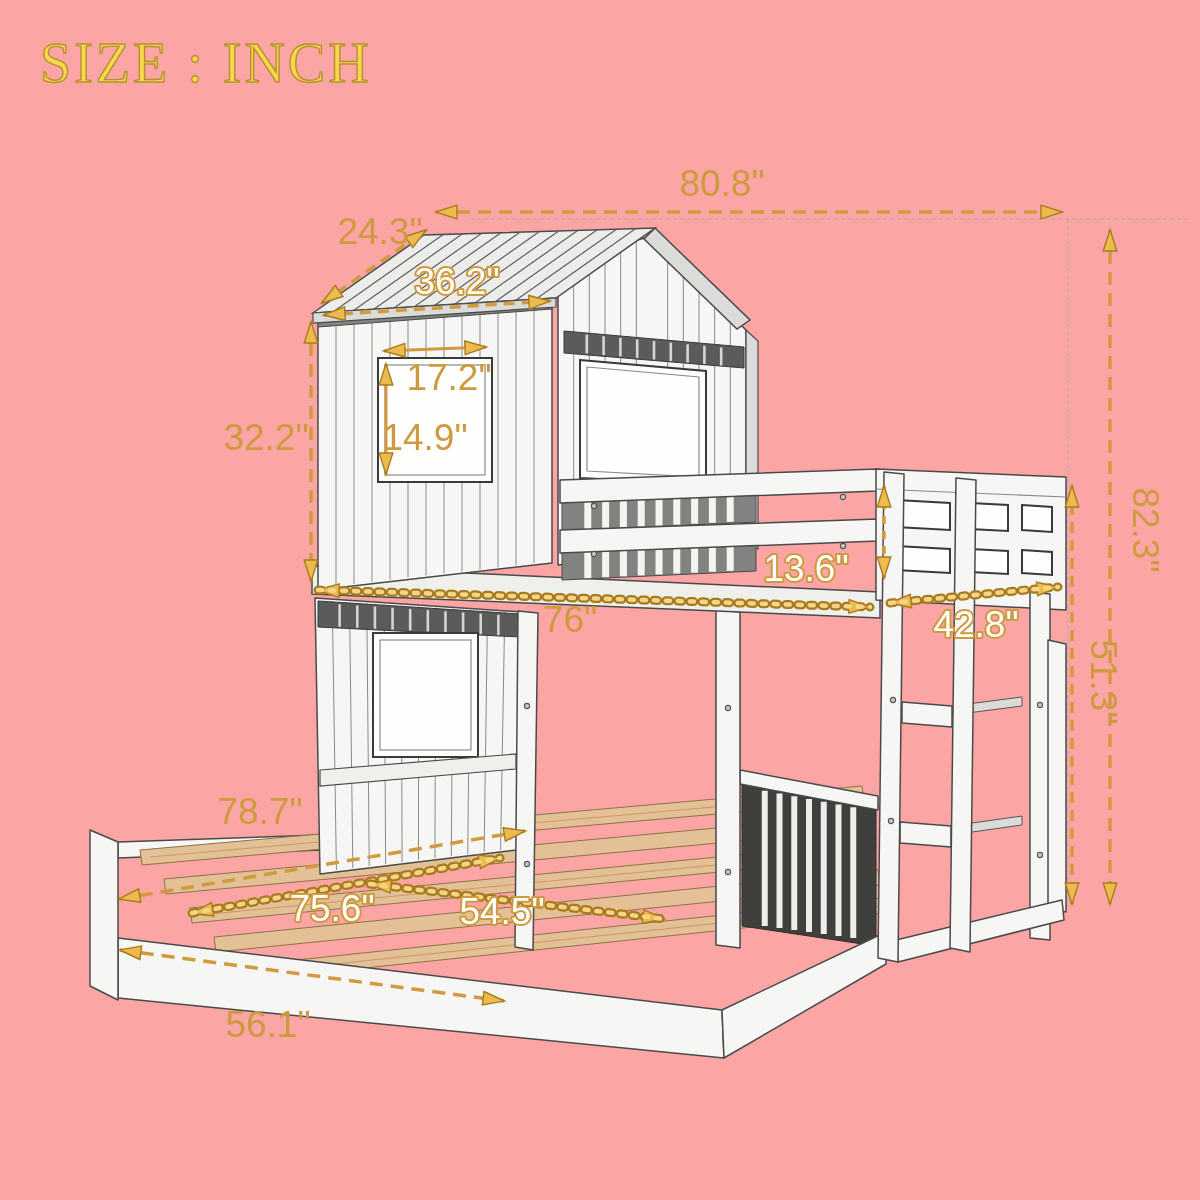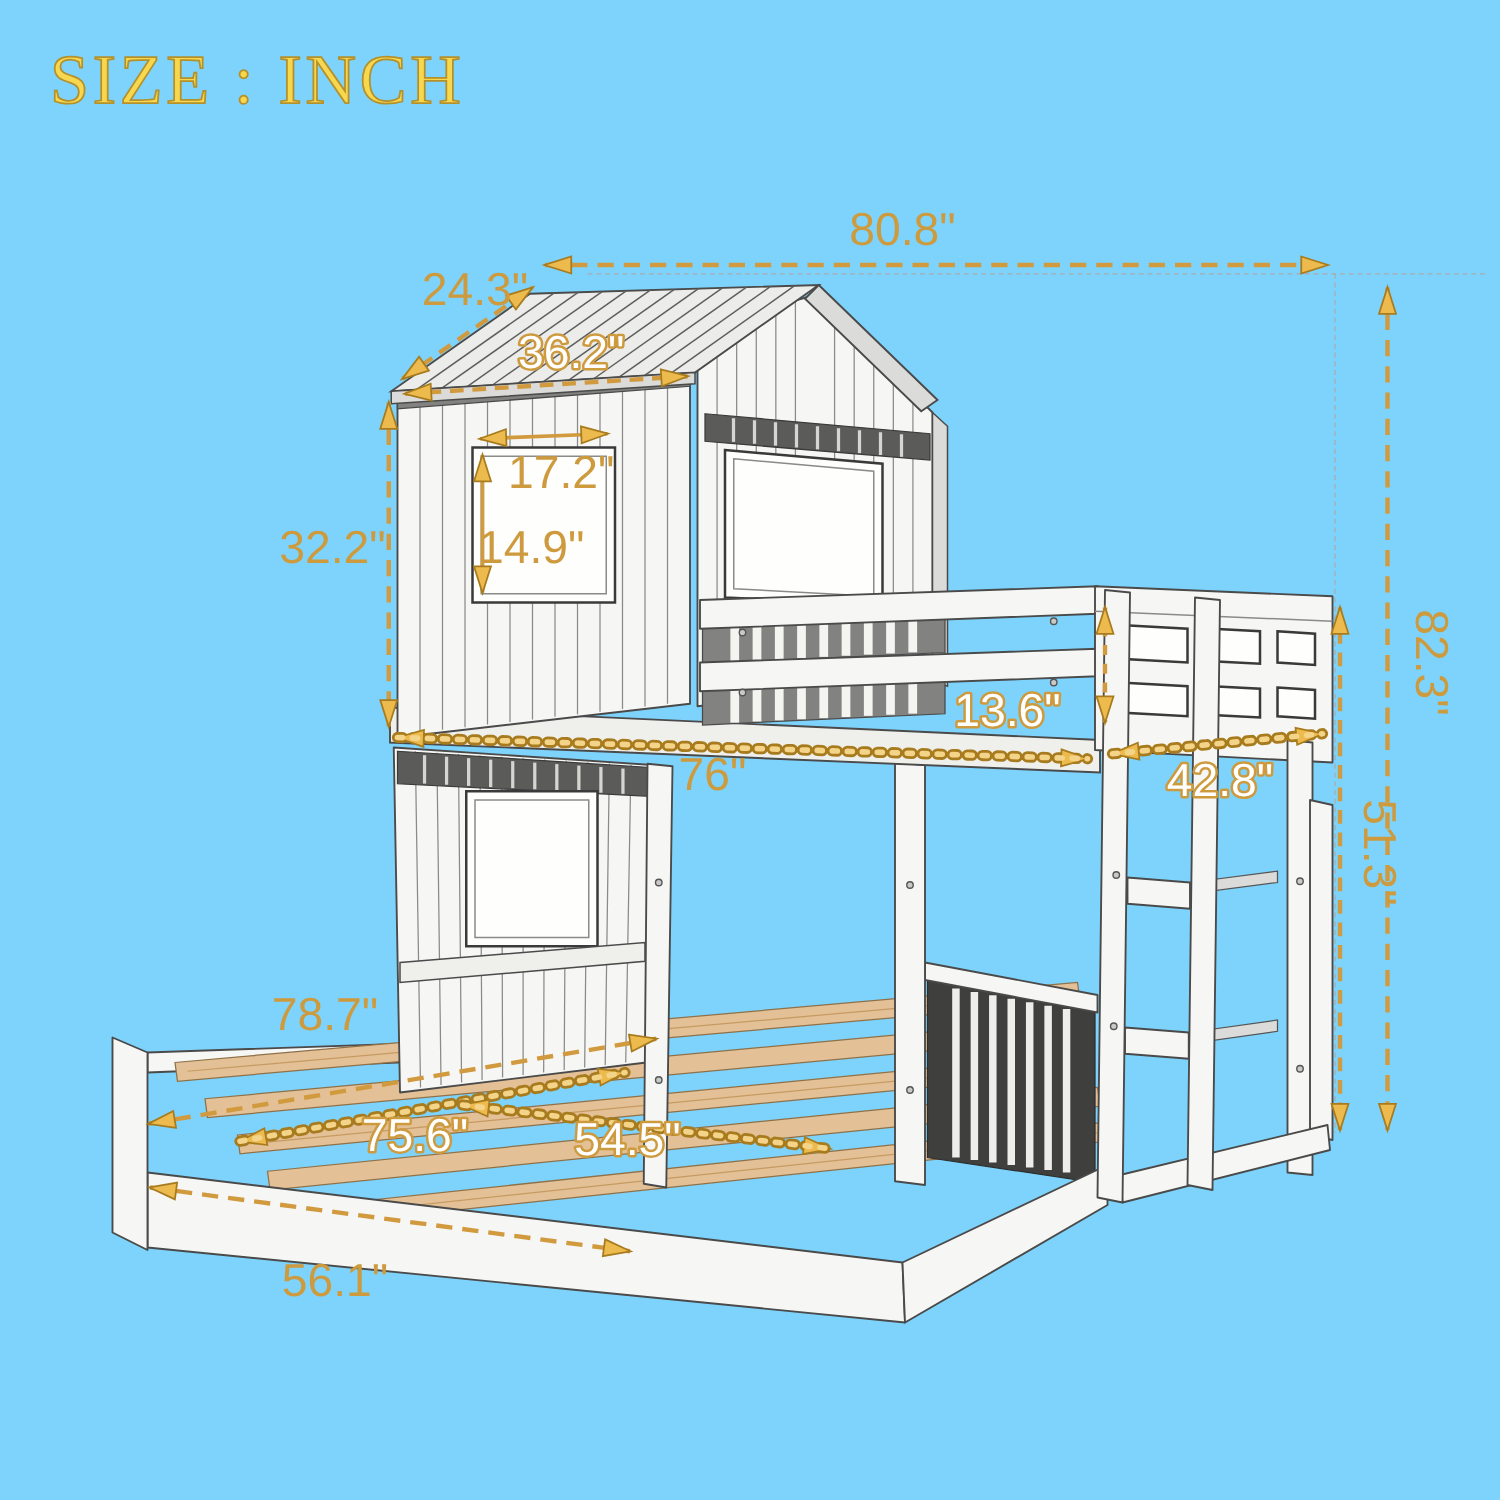--- a/index.html
+++ b/index.html
@@ -1,16 +1,16 @@
 <!DOCTYPE html>
 <html><head>
 <meta charset="utf-8">
 <style>
   html,body{margin:0;padding:0;background:#ffffff;}
-  .stage{width:1200px;height:1200px;position:relative;background:#7dd3fc;}
+  .stage{width:1200px;height:1200px;position:relative;background:#fca5a5;}
   svg{display:block;}
   
   .st{fill:#F6F6F4;stroke:#4A4A4A;stroke-width:1.5;stroke-linejoin:round;}
   .fill-roof{fill:#ECECEA;}
   .fill-band{fill:#EFEFEC;}
   .fill-fascia{fill:#DBDBD9;}
   .fill-dark{fill:#5B5B59;stroke:#3A3A3A;}
   .fill-panel{fill:#3F3F3E;stroke:#2E2E2D;}
   .fill-shadow{fill:#828280;stroke:#4A4A4A;}
   .fill-win{fill:#FEFEFD;stroke:#3A3A3A;stroke-width:2;}

